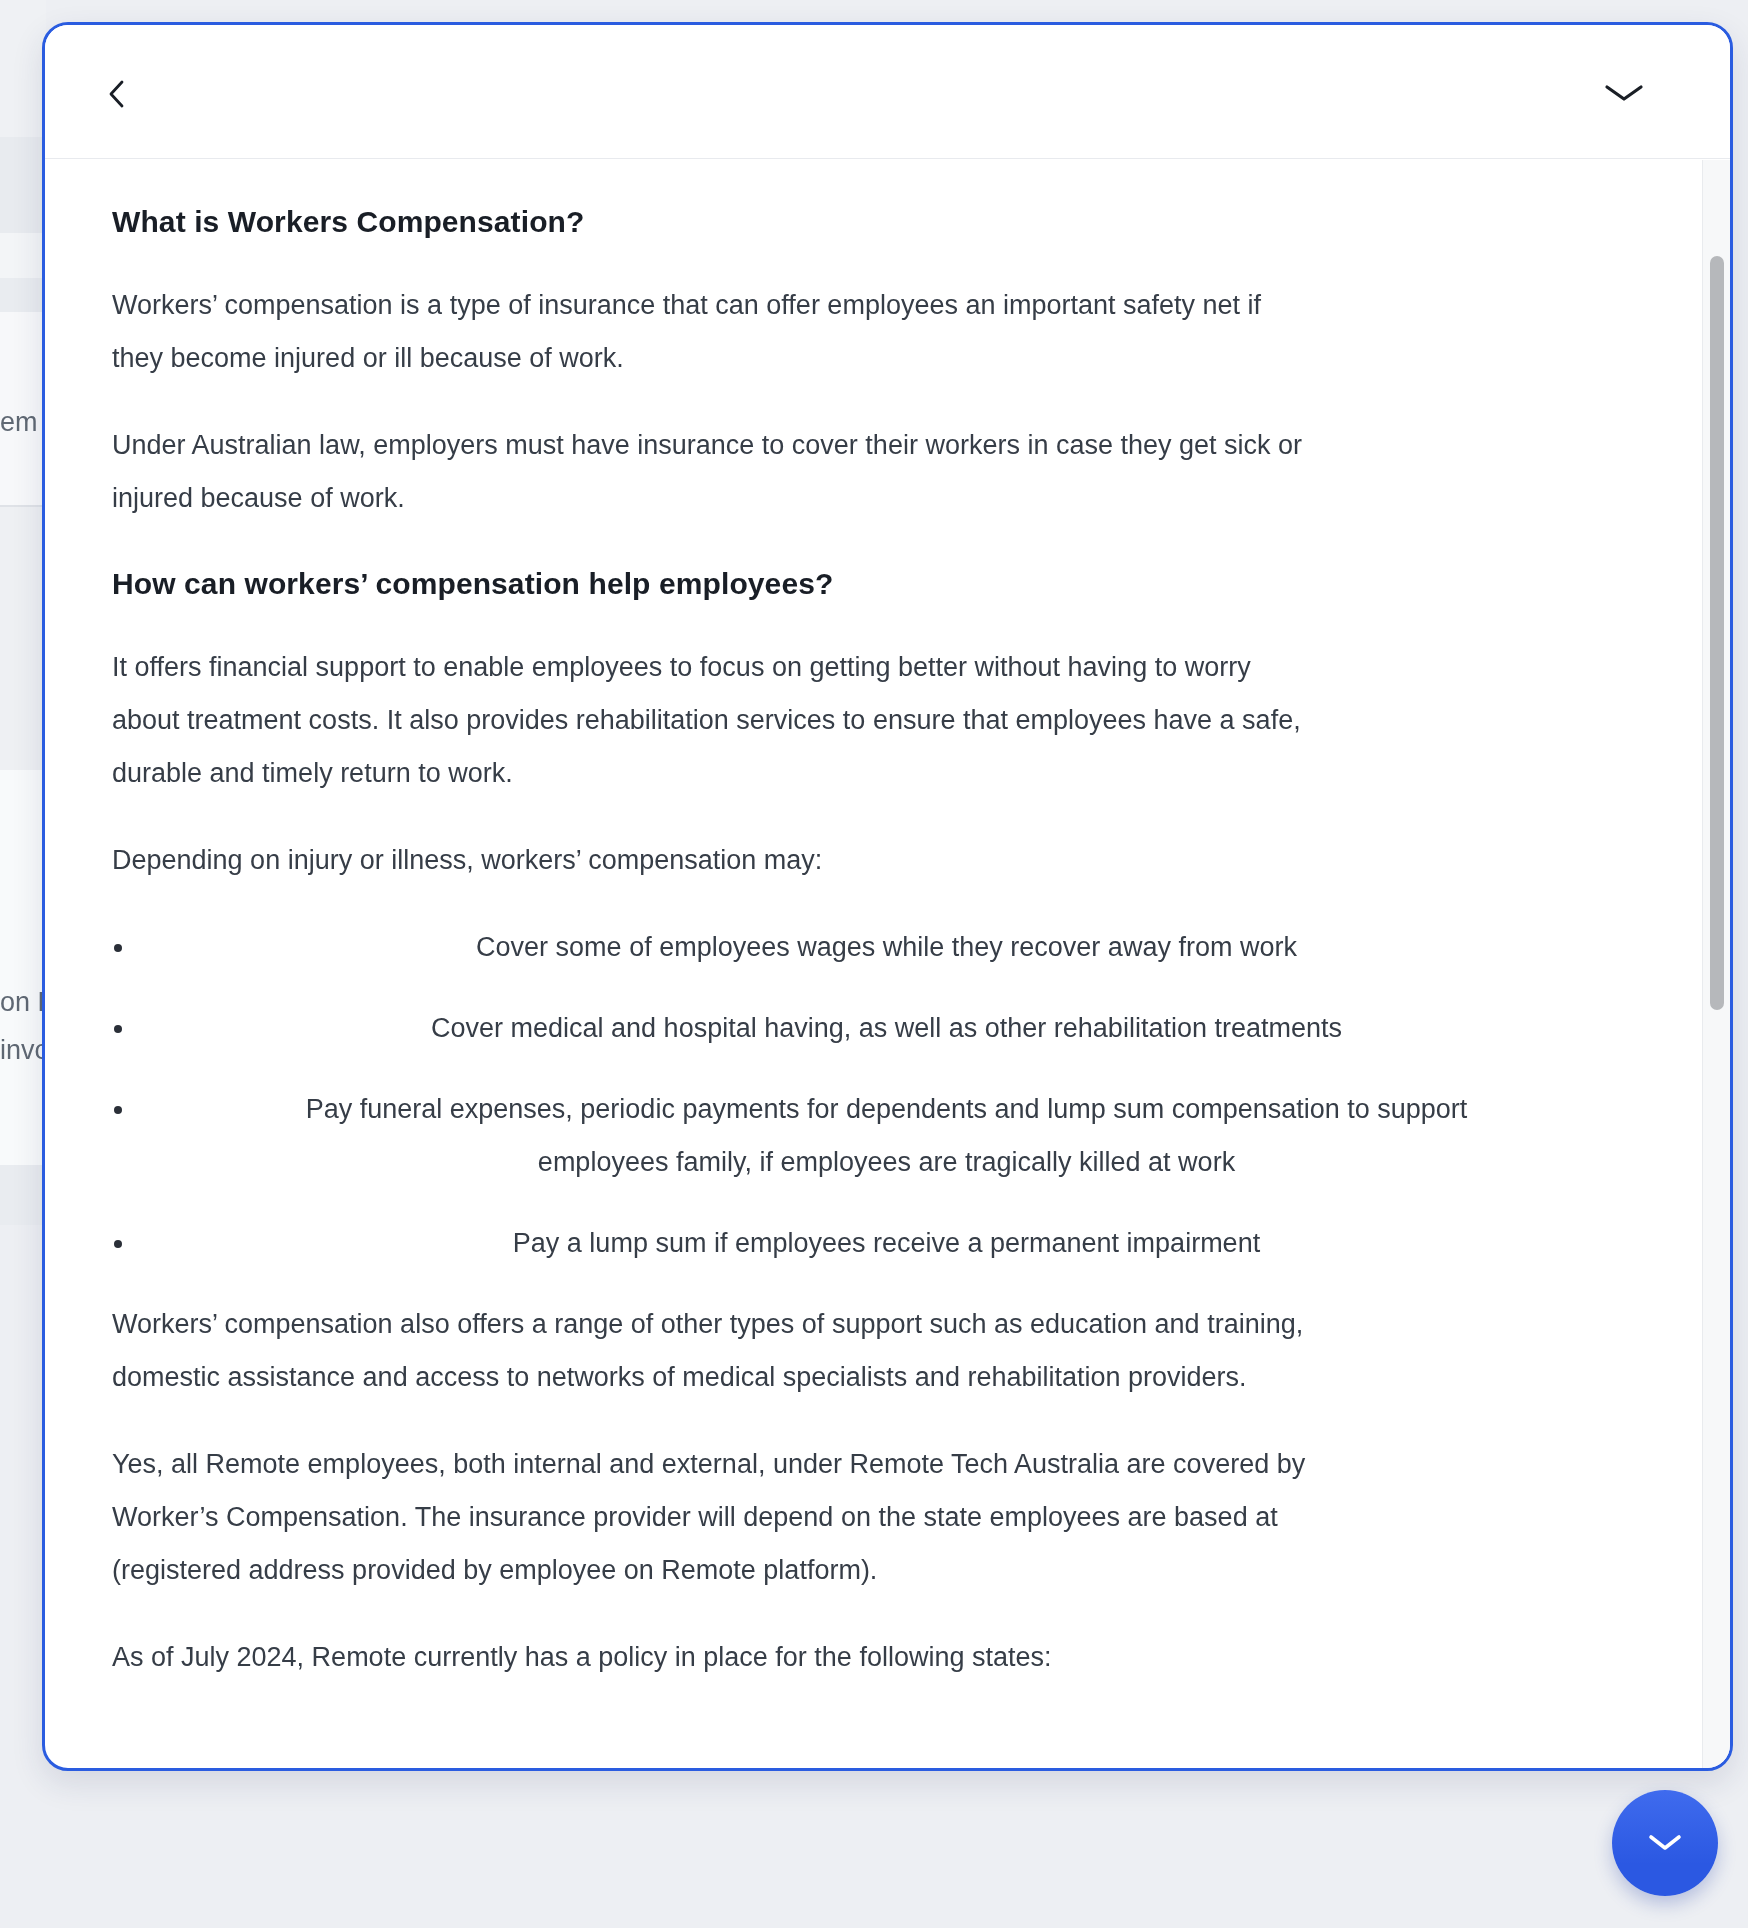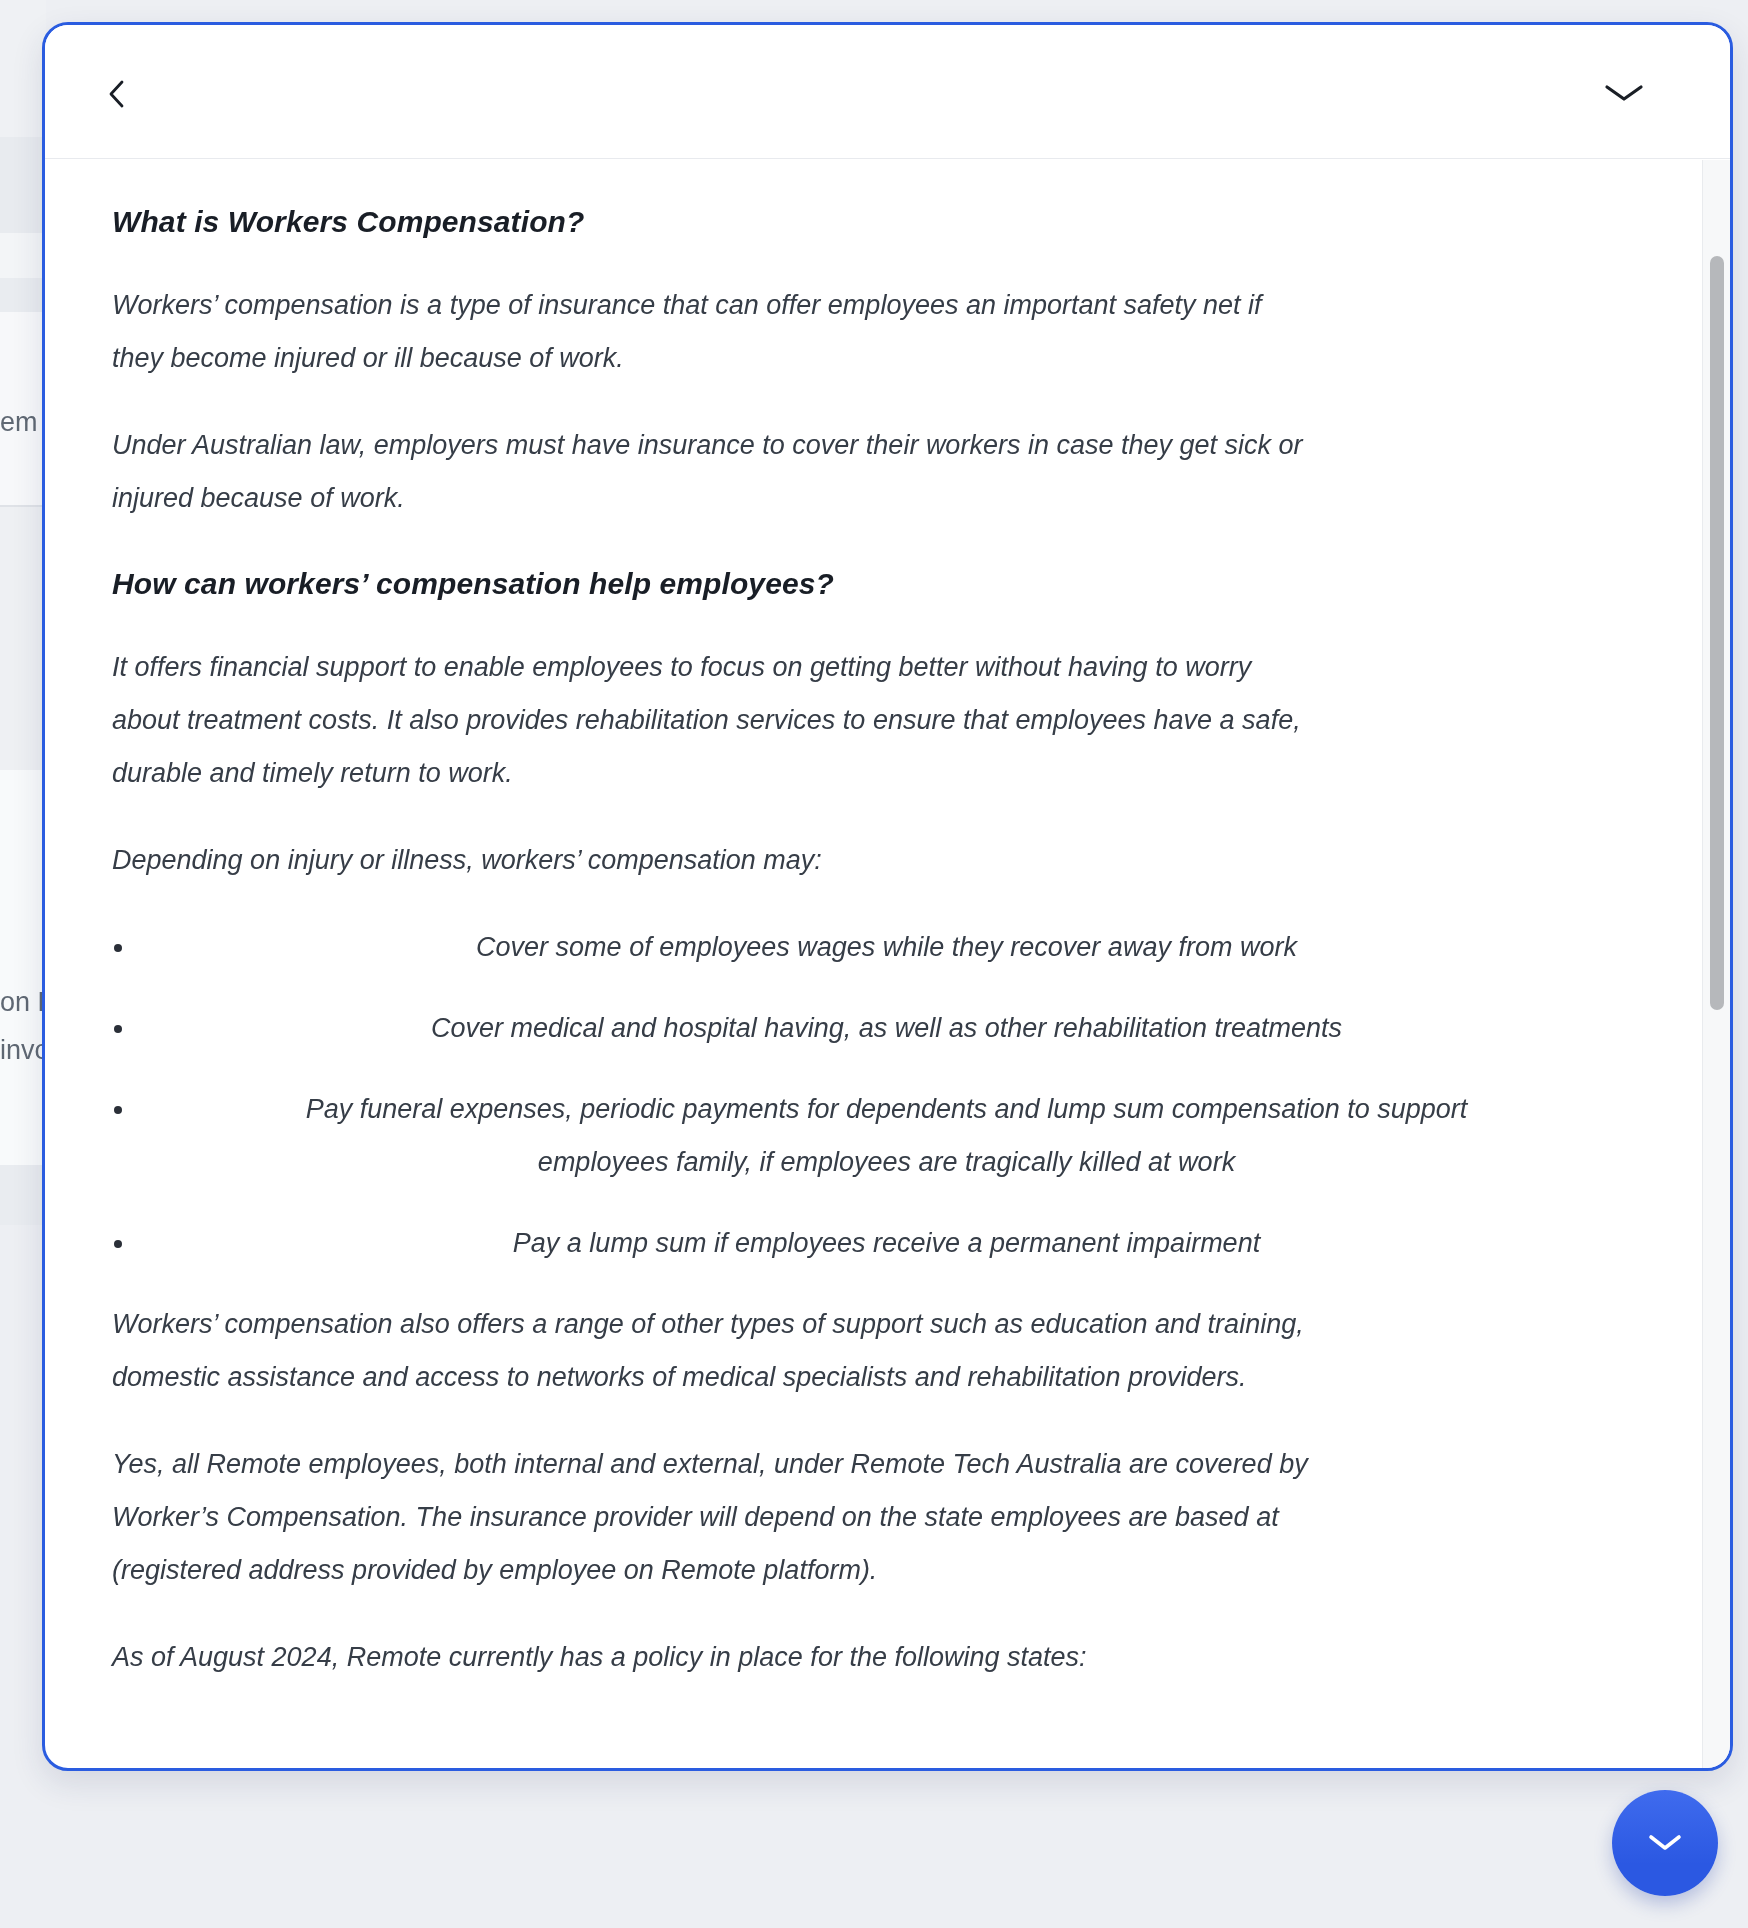--- a/index.html
+++ b/index.html
@@ -53,21 +53,20 @@
   .collapse-btn { left: 1546px; top: 46px; width: 66px; height: 44px; }
 
   .modal-body {
     position: relative;
     height: 1608px;
     padding: 44px 89px 0 67px;
     font-size: 27px;
     line-height: 53px;
     color: #363d47;
     overflow: hidden;
-    font-style: italic;
   }
   .modal-body h2 {
     font-size: 30px; line-height: 38px; font-weight: 700;
     color: #191e26; letter-spacing: 0.1px;
     margin: 40px 0 38px 0;
   }
   .modal-body h2:first-child { margin-top: 0; }
   .modal-body p { margin: 0 0 34px 0; white-space: pre-line; }
   .modal-body ul { list-style: none; margin: 0 0 6px 0; padding: 0; text-align: center; }
   .modal-body li {
@@ -156,21 +155,21 @@
       <li>Pay funeral expenses, periodic payments for dependents and lump sum compensation to support
 employees family, if employees are tragically killed at work</li>
       <li>Pay a lump sum if employees receive a permanent impairment</li>
     </ul>
     <p>Workers’ compensation also offers a range of other types of support such as education and training,
 domestic assistance and access to networks of medical specialists and rehabilitation providers.</p>
 
     <p>Yes, all Remote employees, both internal and external, under Remote Tech Australia are covered by
 Worker’s Compensation. The insurance provider will depend on the state employees are based at
 (registered address provided by employee on Remote platform).</p>
-    <p>As of August 2024, Remote currently has a policy in place for the following states:</p>
+    <p>As of July 2024, Remote currently has a policy in place for the following states:</p>
 
   </div>
 
   <div class="scroll-track">
     <div class="scroll-thumb"></div>
   </div>
 
 </div>
 
 <button class="fab" aria-label="Scroll down">

